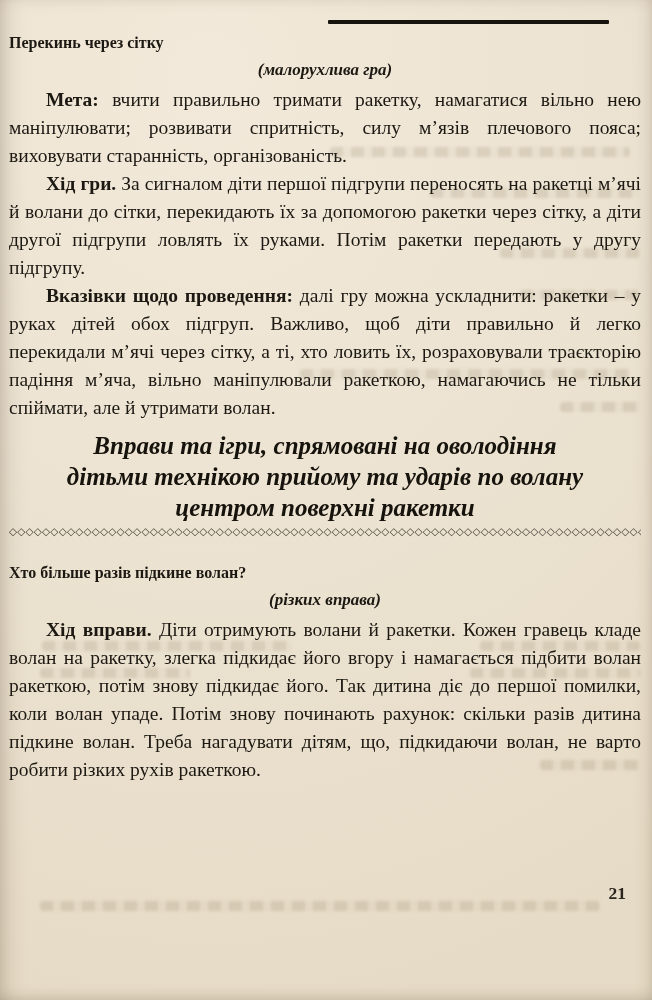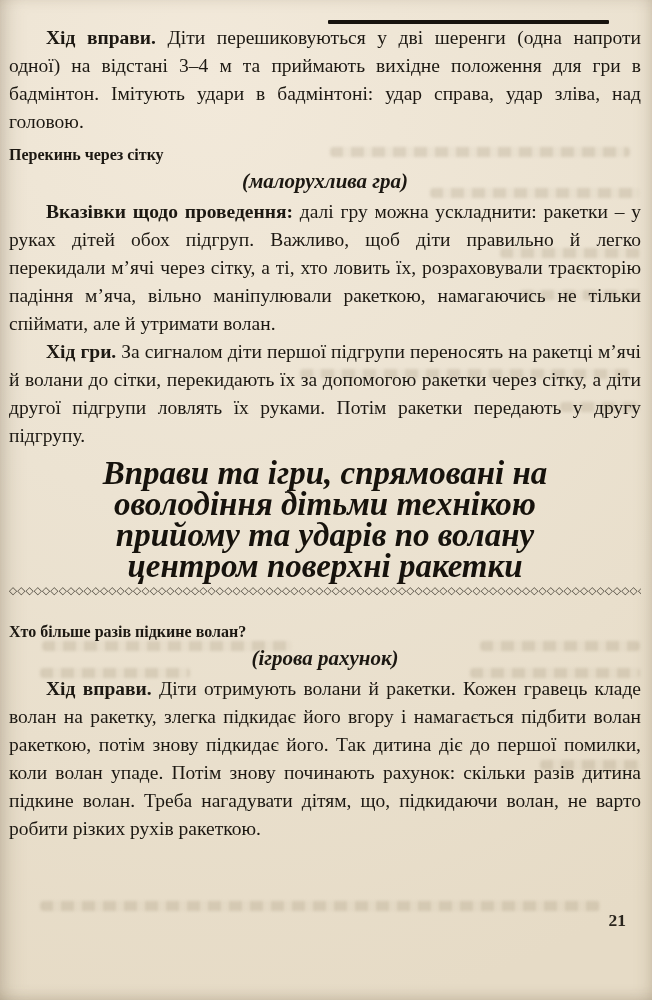--- a/index.html
+++ b/index.html
@@ -25,36 +25,36 @@
     font-size:19.5px;line-height:28px;text-align:justify;
     hyphens:auto;-webkit-hyphens:auto;
   }
   .content p{margin:0;text-indent:37px;}
   b.lead{font-weight:bold;}
   .title{
     margin:6px 0 0;font-size:16px;line-height:26px;font-weight:bold;
     text-align:left;text-indent:0;
   }
   .sub{
-    margin:0 0 3px;font-size:21px;line-height:27px;
+    margin:0 0 3px;font-size:17px;line-height:27px;
     font-weight:bold;font-style:italic;text-align:center;text-indent:0;
   }
   .bighead{
     margin:8px 0 2px;padding:0 55px;
-    font-size:33px;line-height:31px;font-weight:bold;font-style:italic;
+    font-size:25px;line-height:31px;font-weight:bold;font-style:italic;
     text-align:center;text-indent:0;color:#16120c;
   }
   .separator{
     margin:2px 0 5px;height:14px;line-height:13px;
     font-size:10.5px;letter-spacing:0.2px;color:#3a352b;
     white-space:nowrap;overflow:hidden;text-align:center;
     font-family:"DejaVu Sans","Liberation Sans",sans-serif;
   }
   .pagenum{
-    position:absolute;right:26px;top:910px;
+    position:absolute;right:26px;top:883px;
     font-size:17.5px;font-weight:bold;color:#2a251d;
   }
   
   .ghost{
     position:absolute;height:10px;border-radius:4px;
     background:repeating-linear-gradient(90deg,
       rgba(138,122,92,.20) 0 13px, rgba(138,122,92,.04) 13px 21px);
     filter:blur(1.4px);pointer-events:none;
   }
 </style>
@@ -75,37 +75,37 @@
     <div class="ghost" style="left:42px;top:641px;width:250px;"></div>
     <div class="ghost" style="left:480px;top:641px;width:160px;"></div>
     <div class="ghost" style="left:40px;top:668px;width:150px;"></div>
     <div class="ghost" style="left:470px;top:668px;width:170px;"></div>
     <div class="ghost" style="left:540px;top:760px;width:100px;"></div>
     <div class="ghost" style="left:40px;top:901px;width:560px;"></div>
   </div>
 
   <div class="content">
 
-    <p><b class="lead">Хід вправи.</b> <span>Діти перешиковуються у дві шеренги (одна напроти одної) на відстані 3–4 м та приймають вихідне положення для гри в бадмінтон. Імітують удари в бадмінтоні: удар справа, удар зліва, над головою.</span></p>
 
 
     <div class="title">Перекинь через сітку</div>
     <div class="sub">(малорухлива гра)</div>
 
+    <p><b class="lead">Мета:</b> <span>вчити правильно тримати ракетку, намагатися вільно нею маніпулювати; розвивати спритність, силу м’язів плечового пояса; виховувати старанність, організованість.</span></p>
+
+    <p><b class="lead">Хід гри.</b> <span>За сигналом діти першої підгрупи переносять на ракетці м’ячі й волани до сітки, перекидають їх за допомогою ракетки через сітку, а діти другої підгрупи ловлять їх руками. Потім ракетки передають у другу підгрупу.</span></p>
 
     <p><b class="lead">Вказівки щодо проведення:</b> <span>далі гру можна ускладнити: ракетки – у руках дітей обох підгруп. Важливо, щоб діти правильно й легко перекидали м’ячі через сітку, а ті, хто ловить їх, розраховували траєкторію падіння м’яча, вільно маніпулювали ракеткою, намагаючись не тільки спіймати, але й утримати волан.</span></p>
-
-    <p><b class="lead">Хід гри.</b> <span>За сигналом діти першої підгрупи переносять на ракетці м’ячі й волани до сітки, перекидають їх за допомогою ракетки через сітку, а діти другої підгрупи ловлять їх руками. Потім ракетки передають у другу підгрупу.</span></p>
 
     <div class="bighead">Вправи та ігри, спрямовані на оволодіння дітьми технікою прийому та ударів по волану центром поверхні ракетки</div>
 
     <div class="separator">◇◇◇◇◇◇◇◇◇◇◇◇◇◇◇◇◇◇◇◇◇◇◇◇◇◇◇◇◇◇◇◇◇◇◇◇◇◇◇◇◇◇◇◇◇◇◇◇◇◇◇◇◇◇◇◇◇◇◇◇◇◇◇◇◇◇◇◇◇◇◇◇◇◇◇◇◇◇◇◇◇◇</div>
 
     <div class="title" style="margin-top:21px;">Хто більше разів підкине волан?</div>
-    <div class="sub">(ігрова рахунок)</div>
+    <div class="sub">(різких вправа)</div>
 
 
     <p><b class="lead">Хід вправи.</b> <span>Діти отримують волани й ракетки. Кожен гравець кладе волан на ракетку, злегка підкидає його вгору і намагається підбити волан ракеткою, потім знову підкидає його. Так дитина діє до першої помилки, коли волан упаде. Потім знову починають рахунок: скільки разів дитина підкине волан. Треба нагадувати дітям, що, підкидаючи волан, не варто робити різких рухів ракеткою.</span></p>
 
   </div>
 
   <div class="pagenum">21</div>
 
 </div>
 

